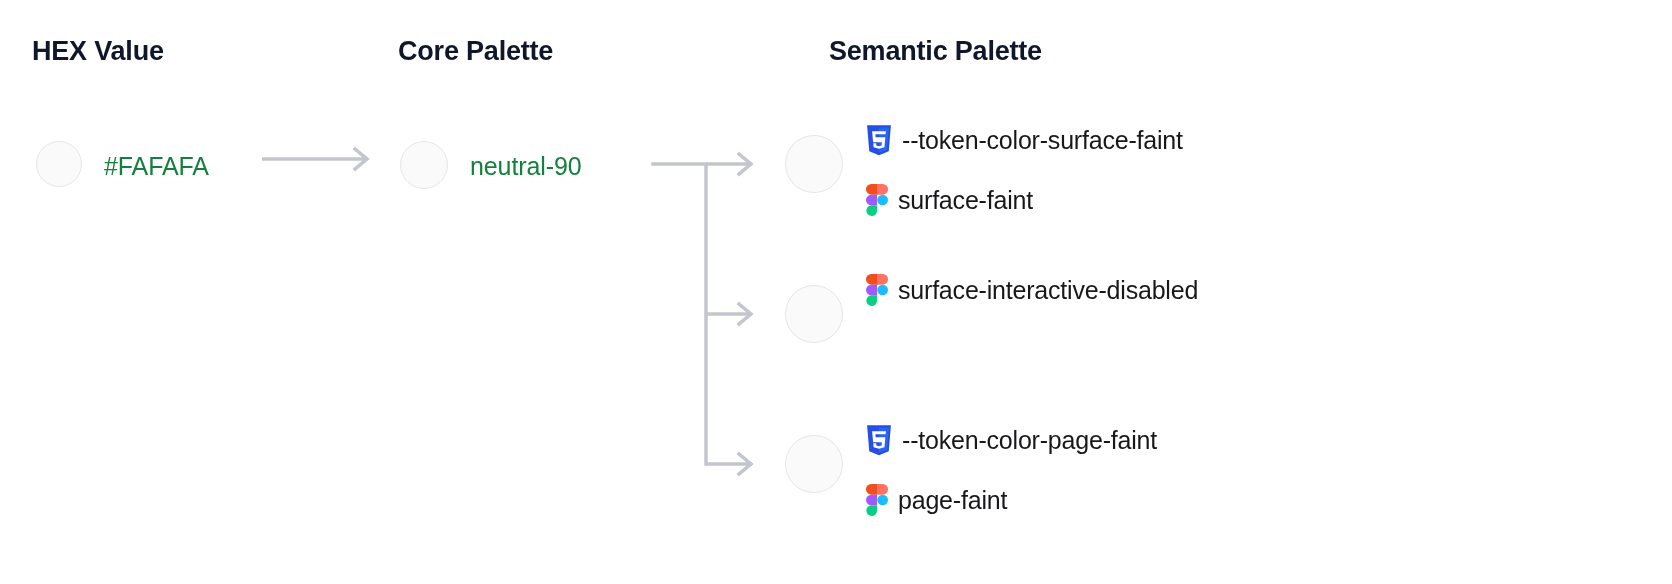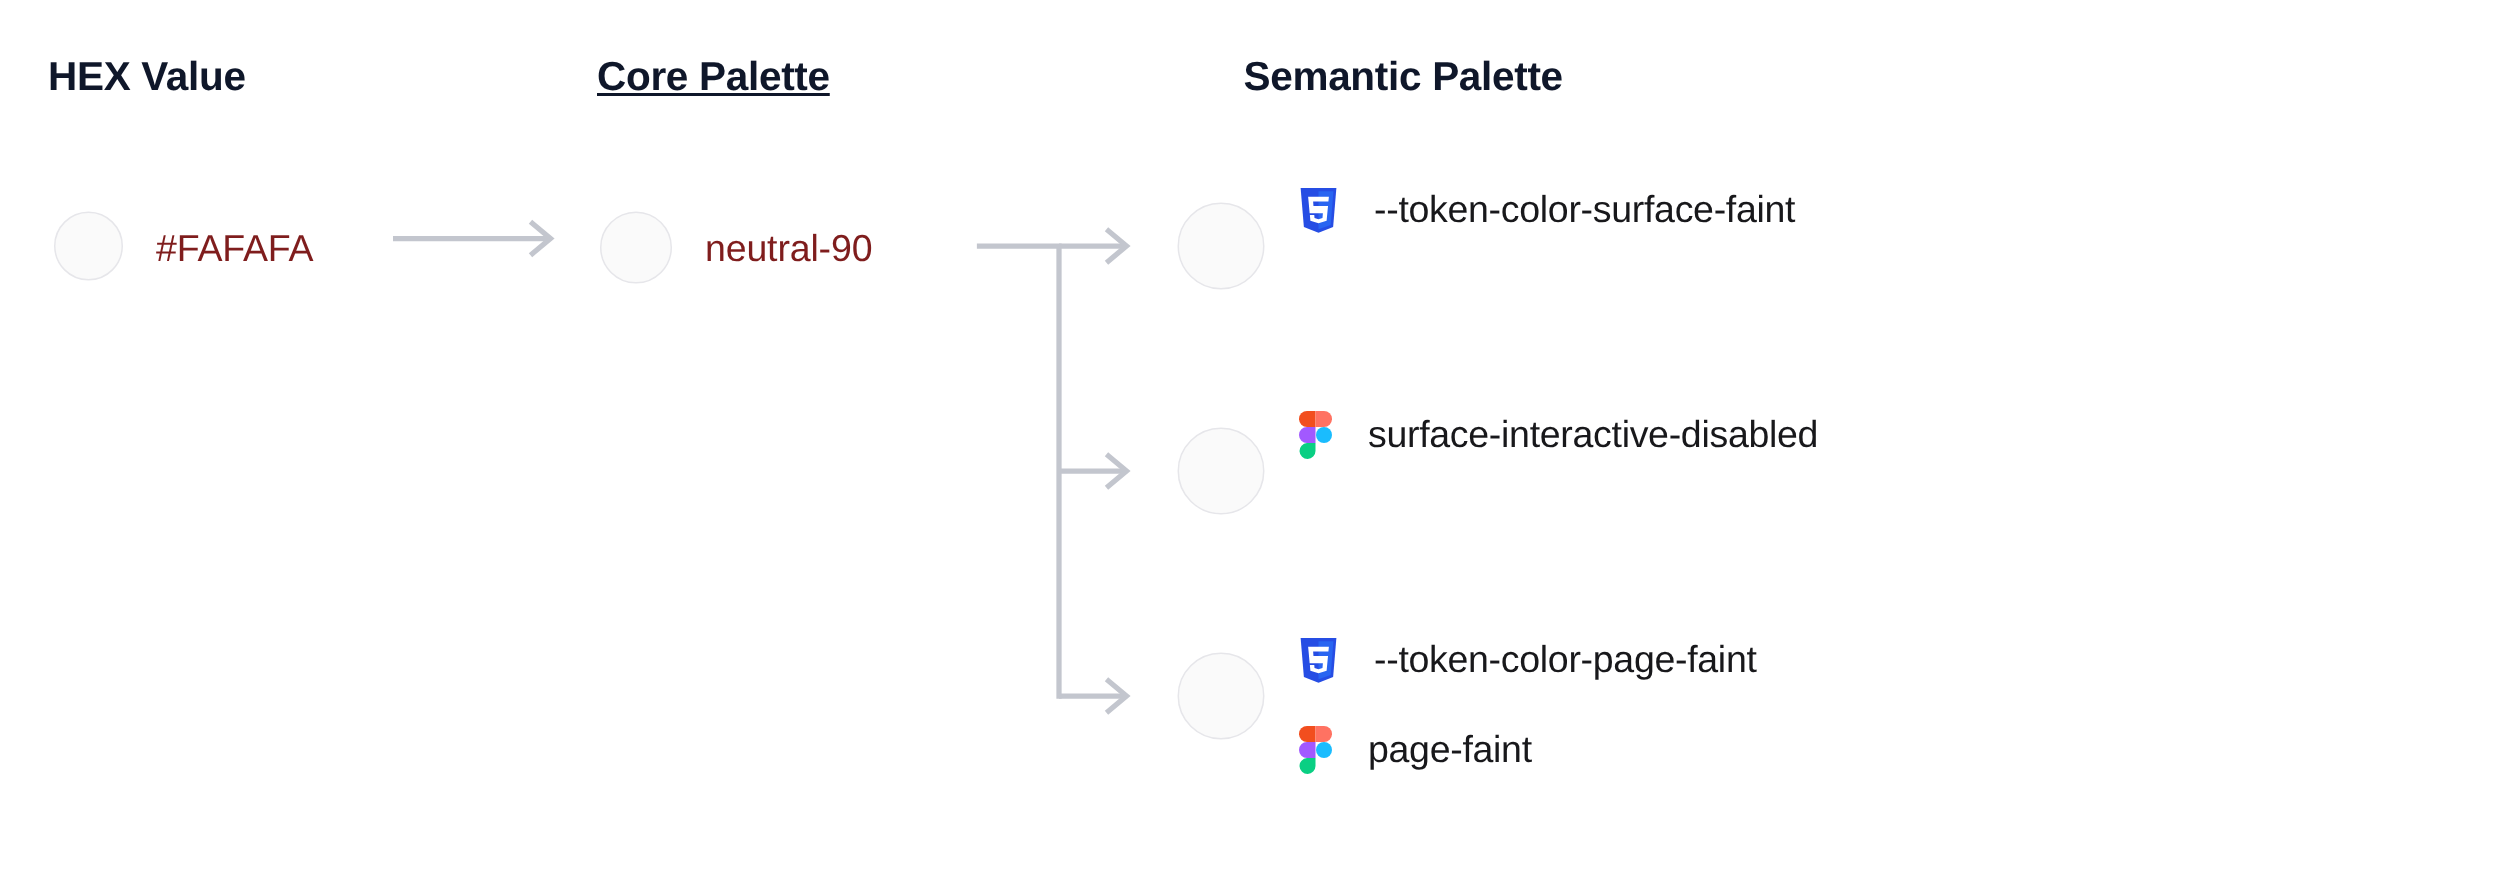--- a/index.html
+++ b/index.html
@@ -13,40 +13,40 @@
 
   .col-header {
     position: absolute;
     font-size: 27px;
     font-weight: bold;
     color: #0f172a;
     letter-spacing: -0.2px;
     white-space: nowrap;
   }
   #hdr-hex  { left: 32px;  top: 36px; }
-  #hdr-core { left: 398px; top: 36px; text-decoration: underline; }
+  #hdr-core { left: 398px; top: 36px; }
   #hdr-sem  { left: 829px; top: 36px; }
 
   .swatch {
     position: absolute;
     border-radius: 50%;
     background: #FAFAFA;
     border: 1.5px solid #E6E6EA;
   }
   #sw-hex  { left: 36px;  top: 141px; width: 46px; height: 46px; }
   #sw-core { left: 400px; top: 141px; width: 48px; height: 48px; }
   .sw-sem  { left: 785px; width: 58px; height: 58px; }
   #sw-sem-0 { top: 135px; }
   #sw-sem-1 { top: 285px; }
   #sw-sem-2 { top: 435px; }
 
   .val-label {
     position: absolute;
     font-size: 25px;
-    color: #7f1d1d;
+    color: #15803d;
     white-space: nowrap;
     letter-spacing: -0.1px;
   }
   #lbl-hex  { left: 104px; top: 152px; }
   #lbl-core { left: 470px; top: 152px; }
 
   
   .arrow-svg { position: absolute; overflow: visible; }
   #arrow-main { left: 262px; top: 148px; }
 
@@ -56,21 +56,21 @@
   
   .sem-group { position: absolute; left: 866px; }
   #sem-g-0 { top: 110px; }
   #sem-g-1 { top: 260px; }
   #sem-g-2 { top: 410px; }
 
   .sem-line {
     display: flex;
     align-items: center;
     height: 60px;
-    gap: 24px;
+    gap: 10px;
   }
   .sem-line .icon { flex: 0 0 auto; display: block; line-height: 0; }
   .sem-text {
     font-size: 25px;
     color: #18181b;
     white-space: nowrap;
     letter-spacing: -0.2px;
   }
 </style>
 </head>
@@ -118,20 +118,32 @@
     <div class="sem-line">
       <span class="icon">
         <svg width="26" height="31" viewBox="0 0 24 28">
           <path d="M1 0 L23 0 L21 24 L12 27.5 L3 24 Z" fill="#264DE4"></path>
           <path d="M12 2 L21.2 2 L19.5 22.8 L12 25.4 Z" fill="#2965F1"></path>
           <path d="M5.6 5.4 L18.4 5.4 L18.1 8.3 L8.7 8.3 L8.9 11 L17.85 11 L17 20.2 L12 21.7 L7 20.2 L6.7 16.6 L9.4 16.6 L9.55 18.5 L12 19.2 L14.45 18.5 L14.7 15.6 L6.55 15.6 L5.9 8.3 Z" fill="#ffffff"></path>
         </svg>
       </span>
       <span class="sem-text">--token-color-surface-faint</span>
     </div>
+    <div class="sem-line">
+      <span class="icon">
+        <svg width="22" height="32" viewBox="0 0 22 32">
+          <path d="M5.33 0 H11 V10.67 H5.33 A5.33 5.33 0 0 1 5.33 0 Z" fill="#F24E1E"></path>
+          <path d="M11 0 H16.67 A5.33 5.33 0 0 1 16.67 10.67 H11 Z" fill="#FF7262"></path>
+          <path d="M5.33 10.67 H11 V21.33 H5.33 A5.33 5.33 0 0 1 5.33 10.67 Z" fill="#A259FF"></path>
+          <circle cx="16.67" cy="16" r="5.33" fill="#1ABCFE"></circle>
+          <path d="M5.33 21.33 H11 V26.67 A5.33 5.33 0 1 1 5.33 21.33 Z" fill="#0ACF83"></path>
+        </svg>
+      </span>
+      <span class="sem-text">surface-faint</span>
+    </div>
   </div>
 
   <div class="sem-group" id="sem-g-1">
     <div class="sem-line">
       <span class="icon">
         <svg width="22" height="32" viewBox="0 0 22 32">
           <path d="M5.33 0 H11 V10.67 H5.33 A5.33 5.33 0 0 1 5.33 0 Z" fill="#F24E1E"></path>
           <path d="M11 0 H16.67 A5.33 5.33 0 0 1 16.67 10.67 H11 Z" fill="#FF7262"></path>
           <path d="M5.33 10.67 H11 V21.33 H5.33 A5.33 5.33 0 0 1 5.33 10.67 Z" fill="#A259FF"></path>
           <circle cx="16.67" cy="16" r="5.33" fill="#1ABCFE"></circle>

